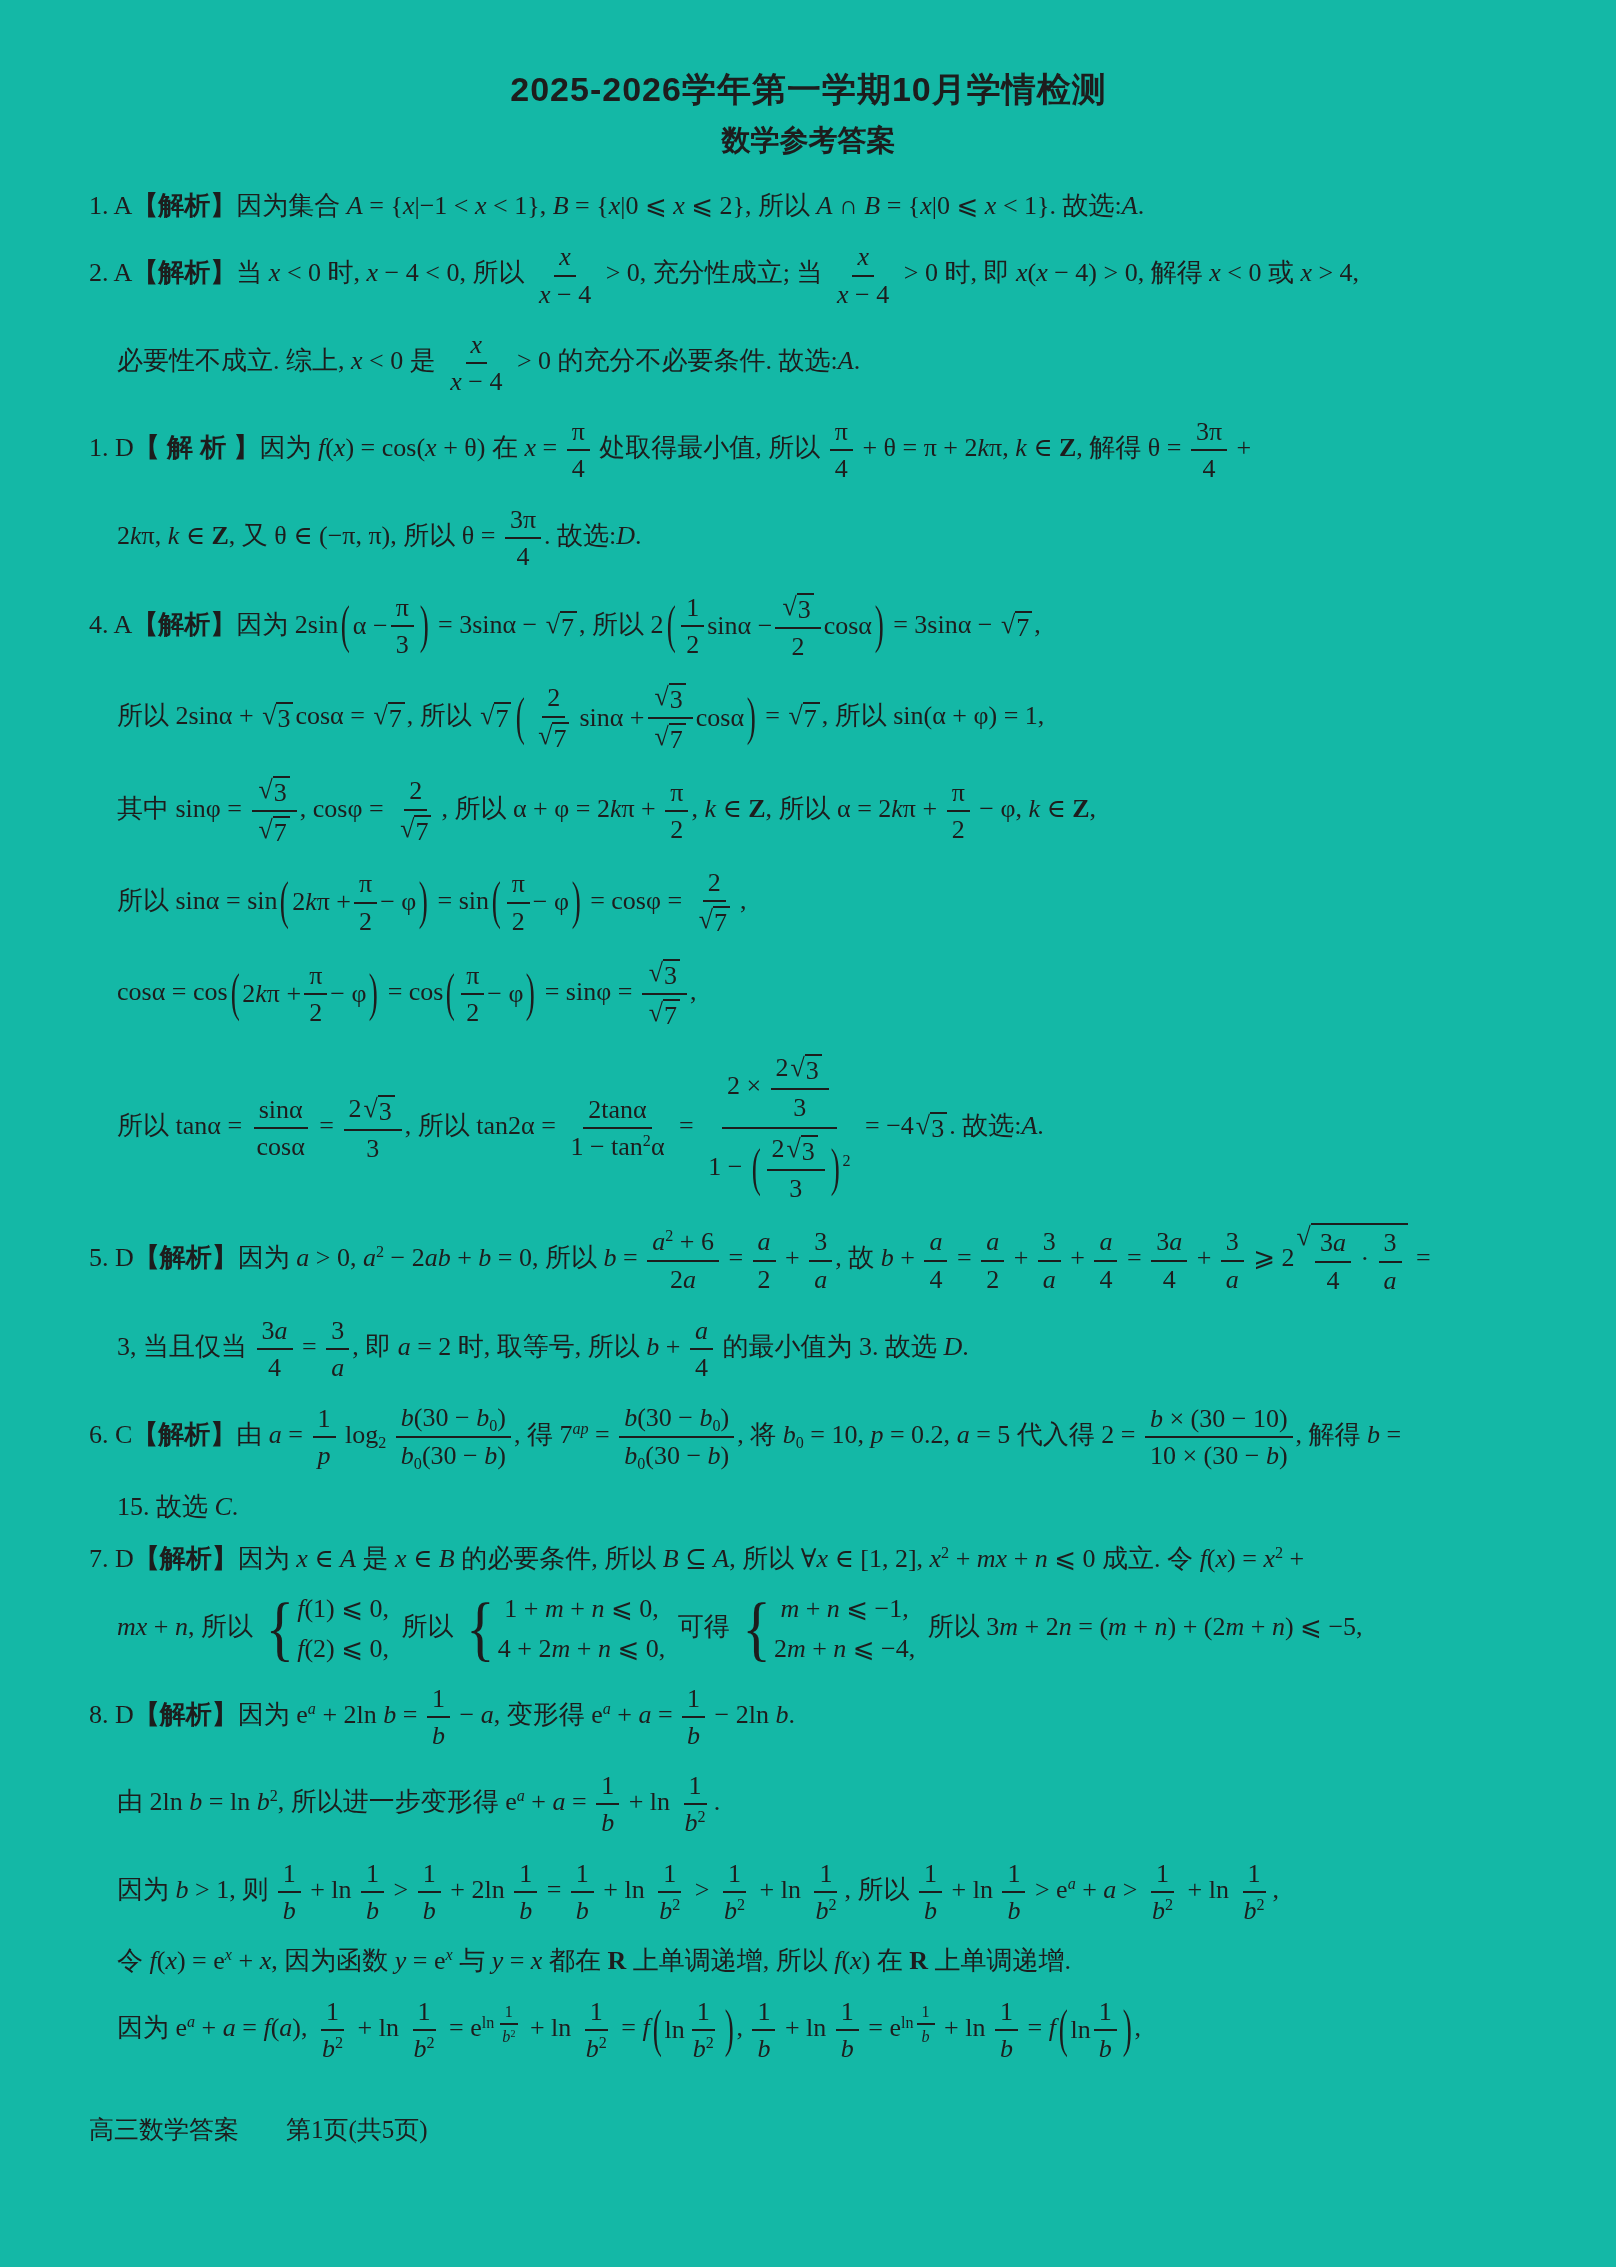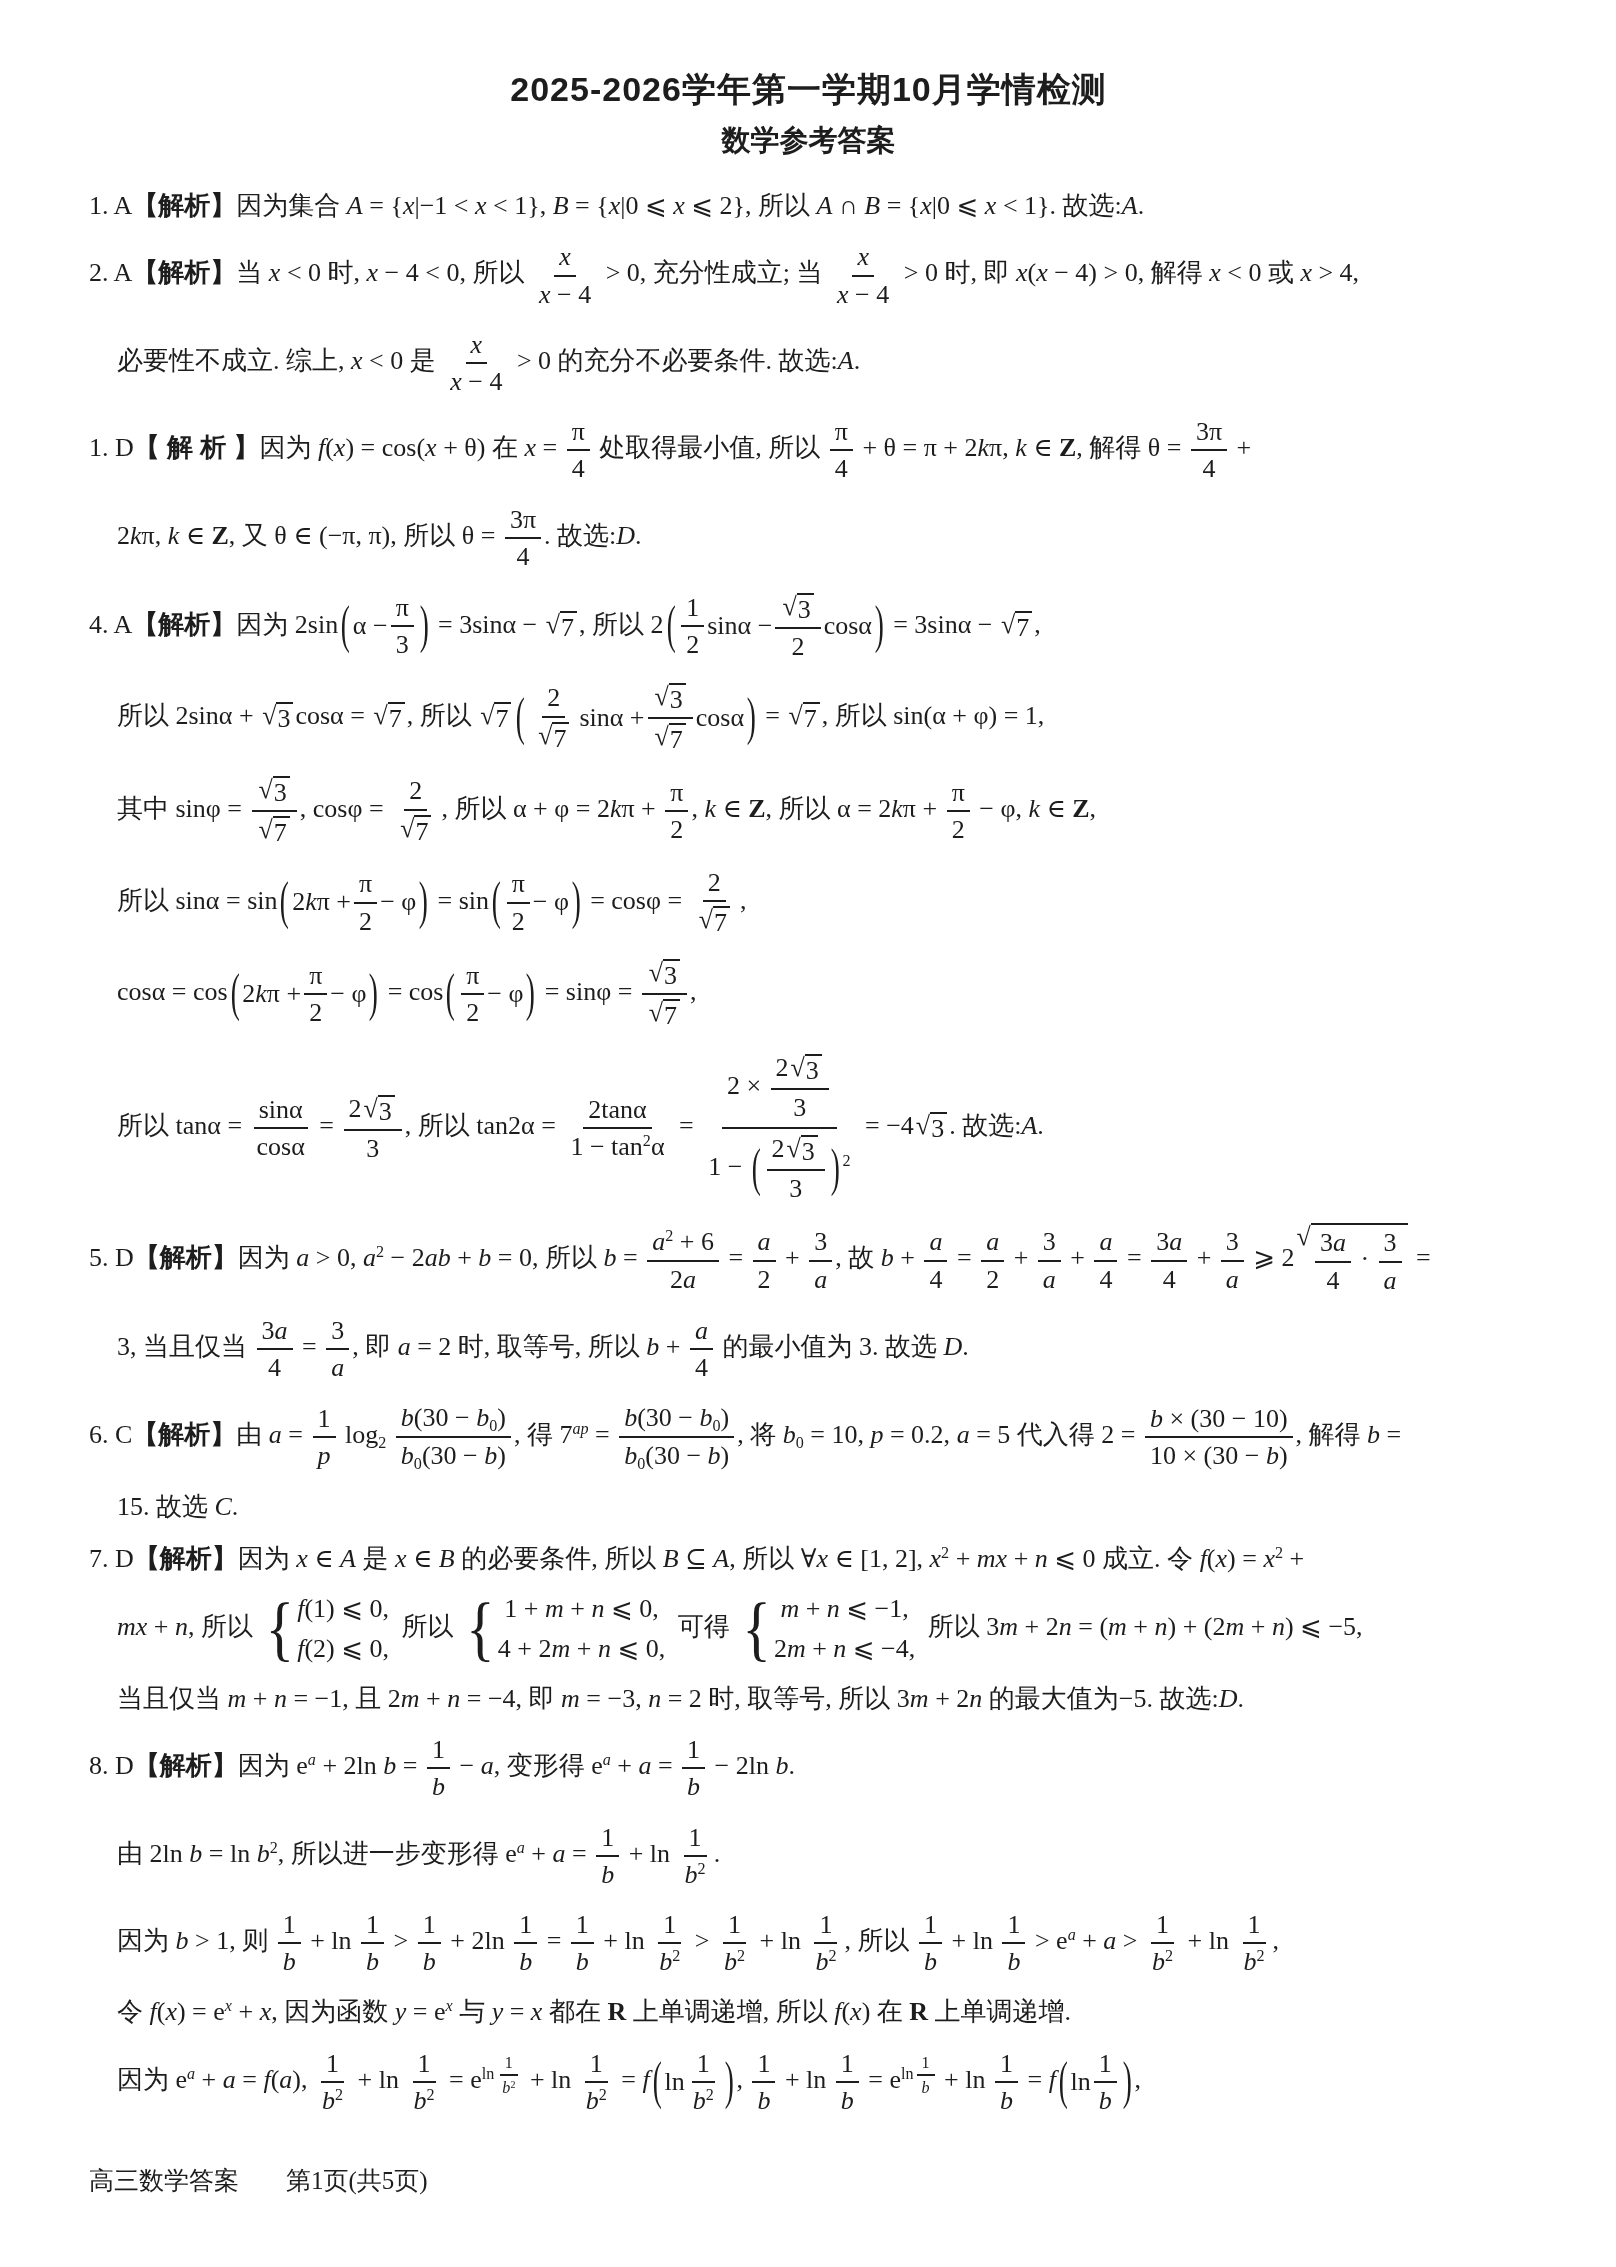--- a/index.html
+++ b/index.html
@@ -1,17 +1,17 @@
 <!DOCTYPE html>
 <html lang="zh"><head>
 <meta charset="utf-8">
 <style>
   html,body{margin:0;padding:0;background:#eceae6;}
   .page{
-    width:1617px;min-height:2267px;margin:0 auto;background:#ffffff;
+    width:1617px;min-height:2267px;margin:0 auto;background:#14b8a6;
     box-sizing:border-box;padding:67px 89px 30px 89px;color:#1d1d1d;
     font-family:"Liberation Serif","DejaVu Serif",serif;font-size:26px;
   }
   .title{
     text-align:center;font-weight:bold;font-size:34px;letter-spacing:1px;
     font-family:"Liberation Sans","DejaVu Sans",sans-serif;
   }
   .subtitle{
     text-align:center;font-weight:bold;font-size:29px;margin-top:8px;
     font-family:"Liberation Sans","DejaVu Sans",sans-serif;
@@ -337,21 +337,20 @@
               <span class="crow"><span>1 + <span class="var">m</span> + <span class="var">n</span> ⩽ 0,</span></span>
               <span class="crow"><span>4 + 2<span class="var">m</span> + <span class="var">n</span> ⩽ 0,</span></span>
             </span>
           </span><span> 可得 </span><span class="cases">
             <span class="cbrace">{</span>
             <span class="cbody">
               <span class="crow"><span><span class="var">m</span> + <span class="var">n</span> ⩽ −1,</span></span>
               <span class="crow"><span>2<span class="var">m</span> + <span class="var">n</span> ⩽ −4,</span></span>
             </span>
           </span><span> 所以 3<span class="var">m</span> + 2<span class="var">n</span> = (<span class="var">m</span> + <span class="var">n</span>) + (2<span class="var">m</span> + <span class="var">n</span>) ⩽ −5,</span></div>
-        <div class="line"><span>当且仅当 <span class="var">m</span> + <span class="var">n</span> = −1, 且 2<span class="var">m</span> + <span class="var">n</span> = −4, 即 <span class="var">m</span> = −3,  <span class="var">n</span> = 2 时, 取等号, 所以 3<span class="var">m</span> + 2<span class="var">n</span> 的最大值为−5. 故选:<span class="var">D</span>.</span></div>
       </div>
       <div class="item">
         <div class="line first"><span class="label">8. D</span><span class="tag">【解析】</span><span>因为 <span class="fn">e</span></span><span class="sup"><span><span class="var">a</span></span></span><span> + 2<span class="fn">ln</span> <span class="var">b</span> = </span><span class="frac">
             <span class="num"><span>1</span></span>
             <span class="den"><span><span class="var">b</span></span></span>
           </span><span> − <span class="var">a</span>, 变形得 <span class="fn">e</span></span><span class="sup"><span><span class="var">a</span></span></span><span> + <span class="var">a</span> = </span><span class="frac">
             <span class="num"><span>1</span></span>
             <span class="den"><span><span class="var">b</span></span></span>
           </span><span> − 2<span class="fn">ln</span> <span class="var">b</span>.</span></div>
         <div class="line"><span>由 2<span class="fn">ln</span> <span class="var">b</span> = <span class="fn">ln</span> <span class="var">b</span></span><span class="sup"><span>2</span></span><span>, 所以进一步变形得 <span class="fn">e</span></span><span class="sup"><span><span class="var">a</span></span></span><span> + <span class="var">a</span> = </span><span class="frac">

